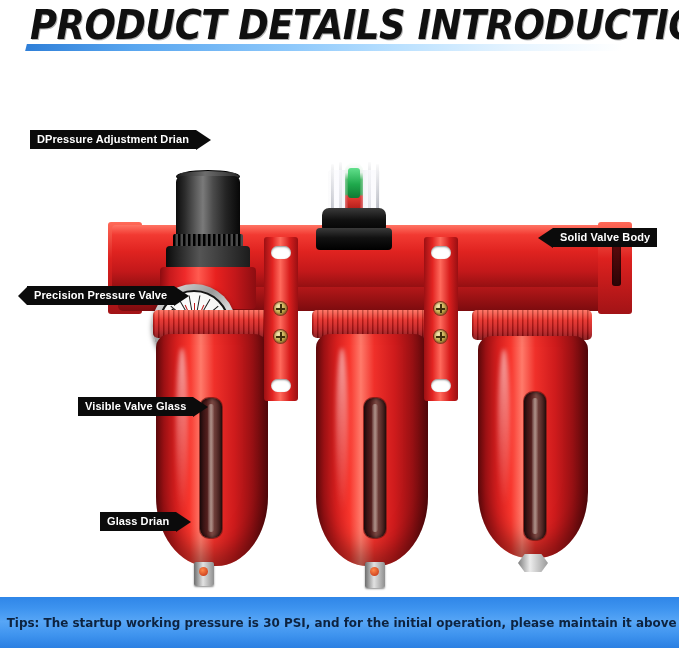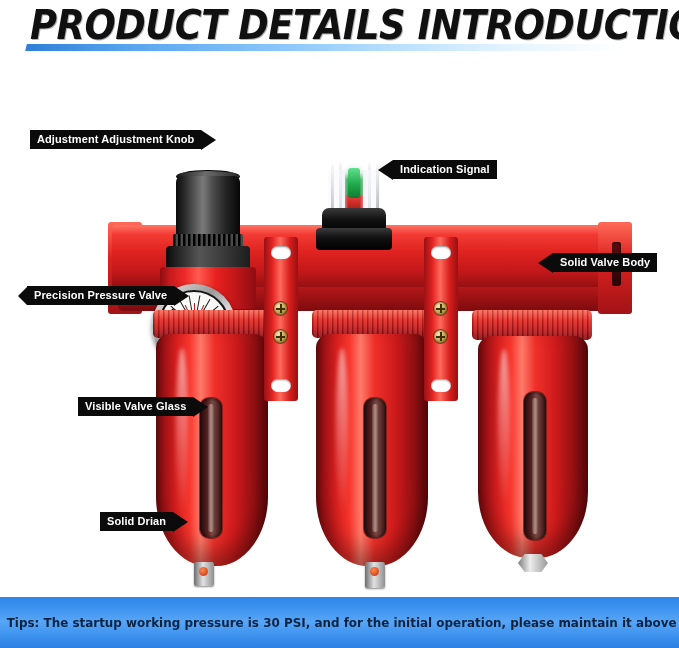--- a/index.html
+++ b/index.html
@@ -465,47 +465,43 @@
   </div>
   <div class="sight" style="left:524px; top:330px; width:22px; height:148px;">
     <div class="sight-rod"></div>
   </div>
   <div class="hexnut" style="left:518px; top:492px; width:30px; height:18px;"></div>
 
   <div class="port" style="left:598px; top:160px; width:34px; height:92px;"></div>
   <div class="port-hole" style="left:612px; top:180px; width:9px; height:44px;"></div>
 
   <div class="callout" style="left:30px; top:68px;">
-    <div class="tag">Adjustment Adjustment Knob</div>
+    <div class="tag">DPressure Adjustment Drian</div>
     <div class="arrow-right"></div>
   </div>
 
-  <div class="callout" style="left:378px; top:98px;">
-    <div class="arrow-left"></div>
-    <div class="tag">Indication Signal</div>
-  </div>
-
-  <div class="callout" style="left:538px; top:191px;">
+
+  <div class="callout" style="left:538px; top:166px;">
     <div class="arrow-left"></div>
     <div class="tag">Solid Valve Body</div>
   </div>
 
   <div class="callout" style="left:18px; top:224px;">
     <div class="arrow-left-sm"></div>
     <div class="tag">Precision Pressure Valve</div>
     <div class="arrow-right"></div>
   </div>
 
   <div class="callout" style="left:78px; top:335px;">
     <div class="tag">Visible Valve Glass</div>
     <div class="arrow-right"></div>
   </div>
 
   <div class="callout" style="left:100px; top:450px;">
-    <div class="tag">Solid Drian</div>
+    <div class="tag">Glass Drian</div>
     <div class="arrow-right"></div>
   </div>
 
 </div>
 
 <div class="footer">
   <div class="footer-text">Tips: The startup working pressure is 30 PSI, and for the initial operation, please maintain it above 30 PSI.</div>
 </div>
 
 </body></html>

